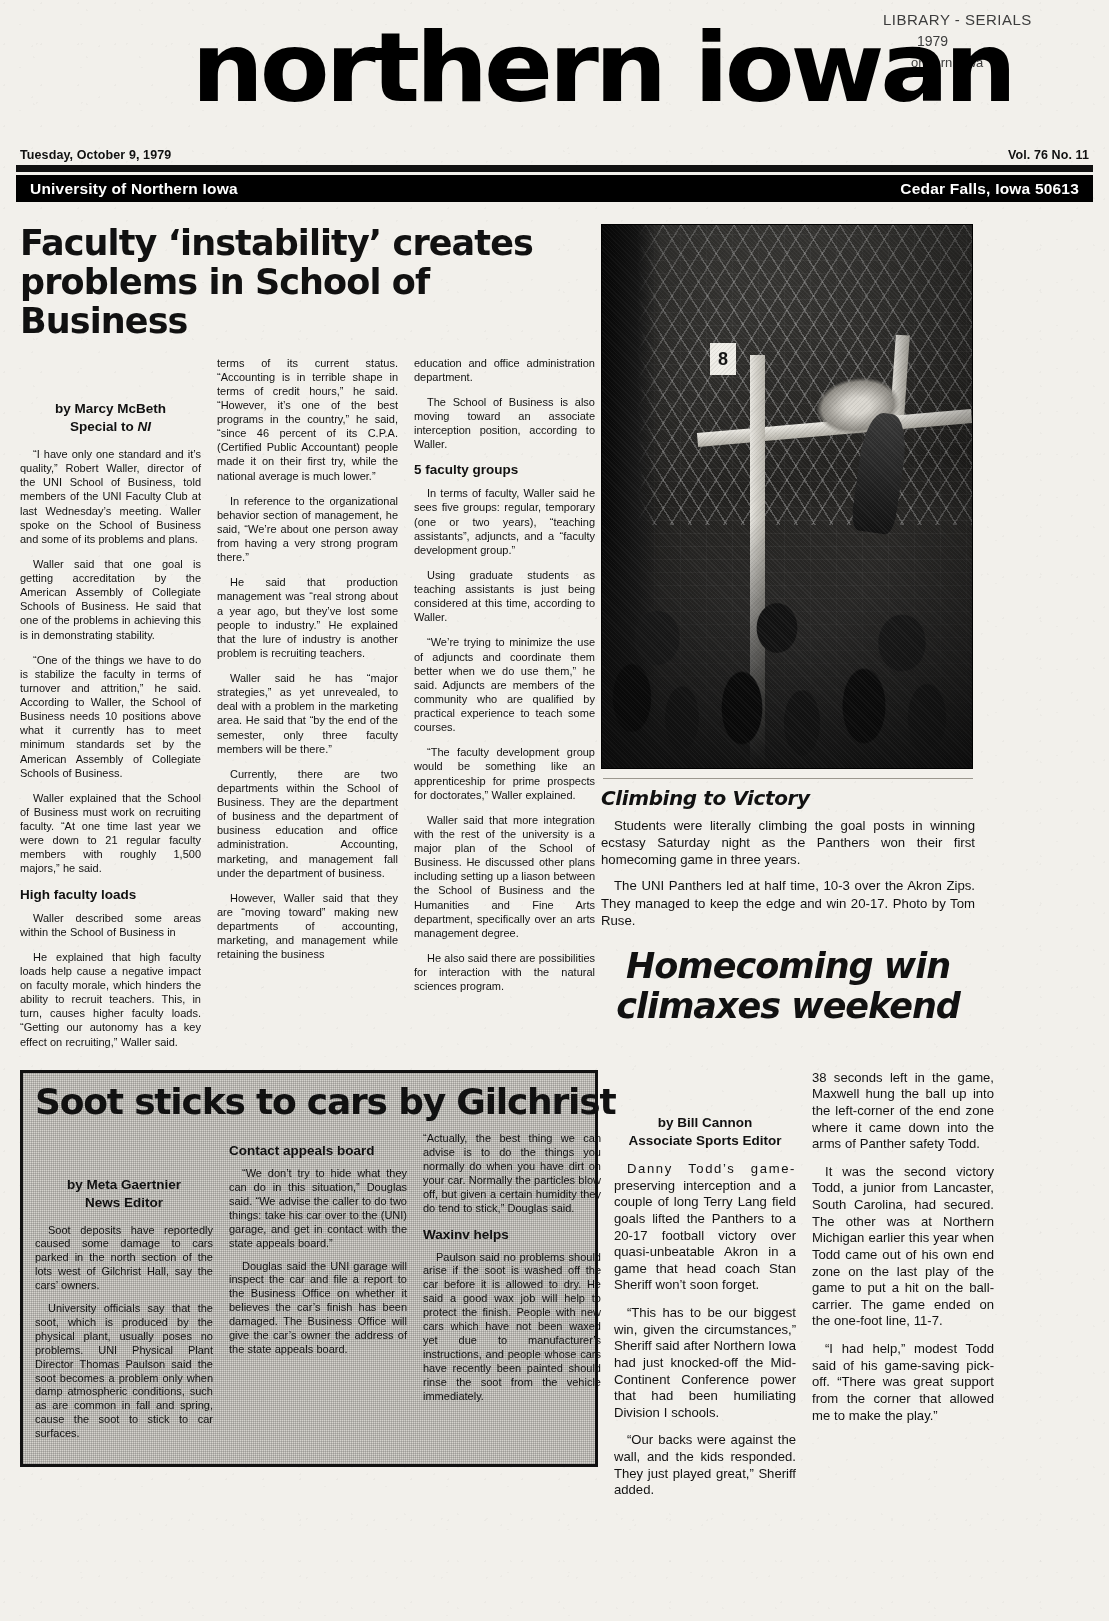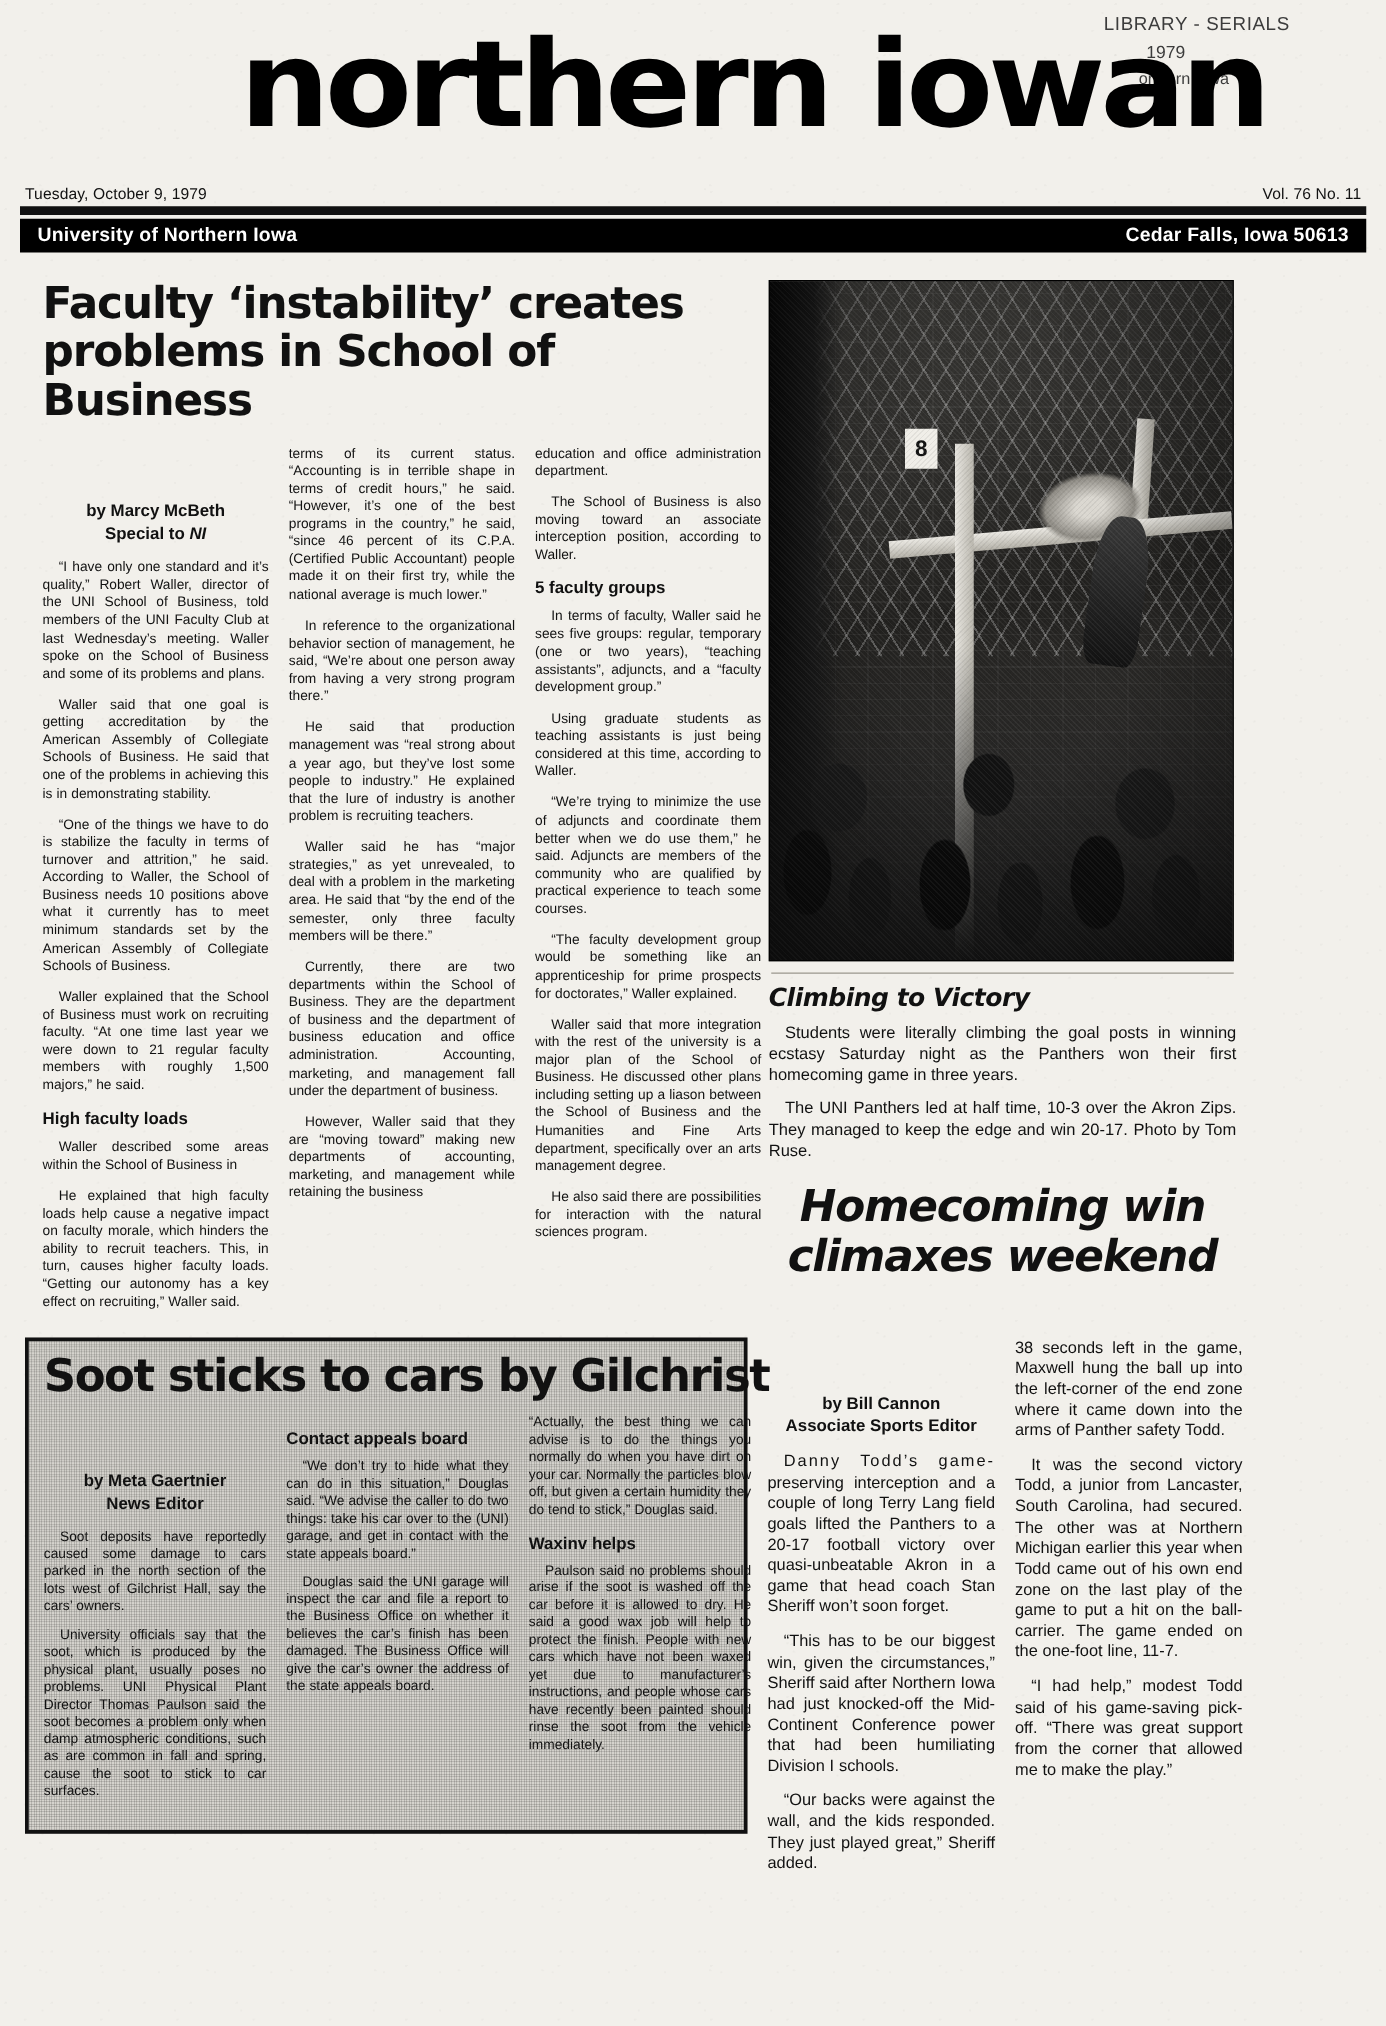--- a/index.html
+++ b/index.html
@@ -67,21 +67,21 @@
   .libstamp .l1 { font-size: 15px; letter-spacing: .5px; }
   .libstamp .l2 { font-size: 14px; padding-left: 34px; }
   .libstamp .l3 { font-size: 13px; padding-left: 28px; }
 
   .dateline-row {
     display: flex;
     justify-content: space-between;
     align-items: flex-end;
     padding: 4px 20px 2px 20px;
     font-size: 12.5px;
-    font-weight: 400;
+    font-weight: 700;
     letter-spacing: .1px;
   }
   .rule-thick {
     height: 7px;
     background: #111;
     margin: 1px 16px 0 16px;
   }
   .banner {
     margin: 3px 16px 0 16px;
     height: 27px;
@@ -129,21 +129,21 @@
     text-indent: 13px;
     hyphens: none;
     word-spacing: .2px;
   }
   p.body.noind { text-indent: 0; }
 
   
   .top-block {
     position: relative;
     display: flex;
-    padding: 22px 20px 0 34px;
+    padding: 22px 20px 0 20px;
     gap: 0;
   }
   .story-left {
     width: 575px;
     flex: 0 0 575px;
     padding-right: 12px;
     box-sizing: border-box;
   }
   .cols3 {
     display: flex;

